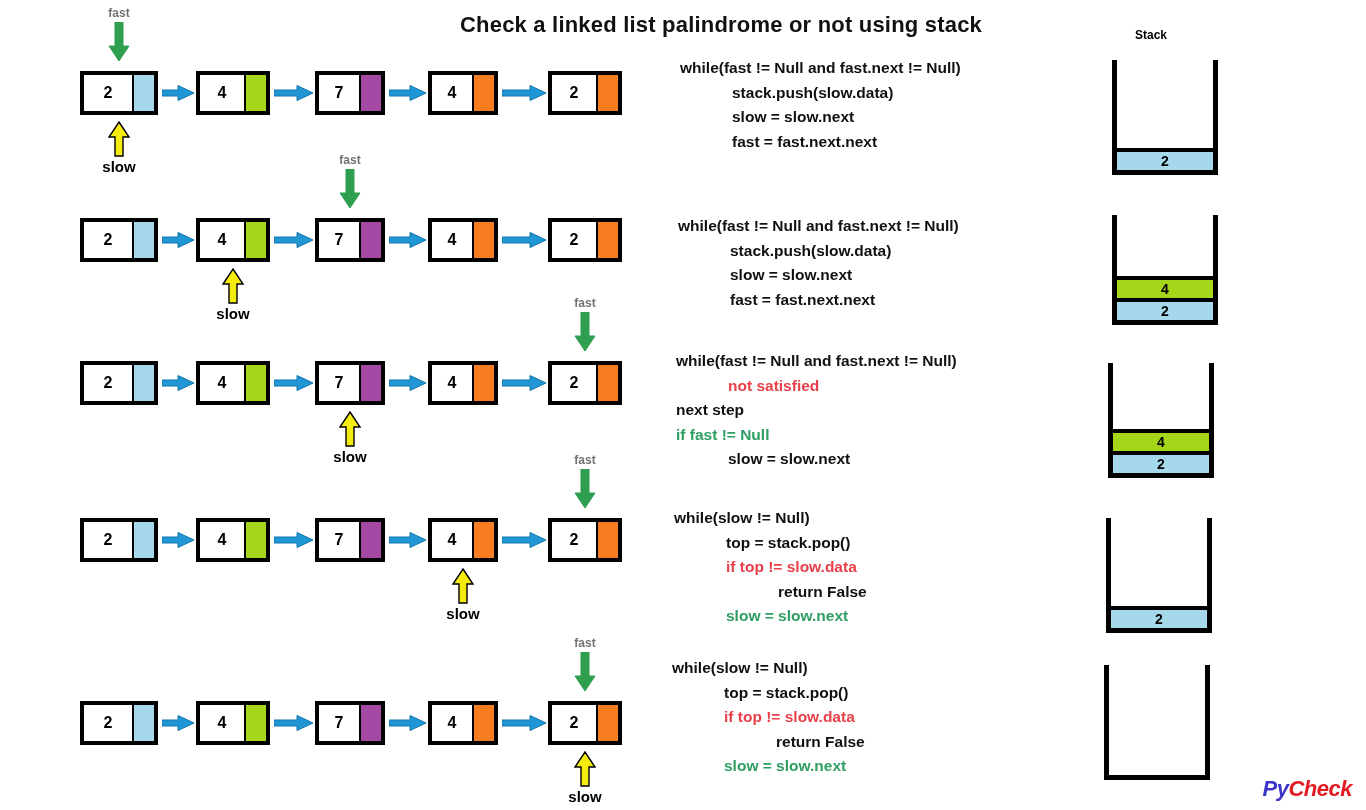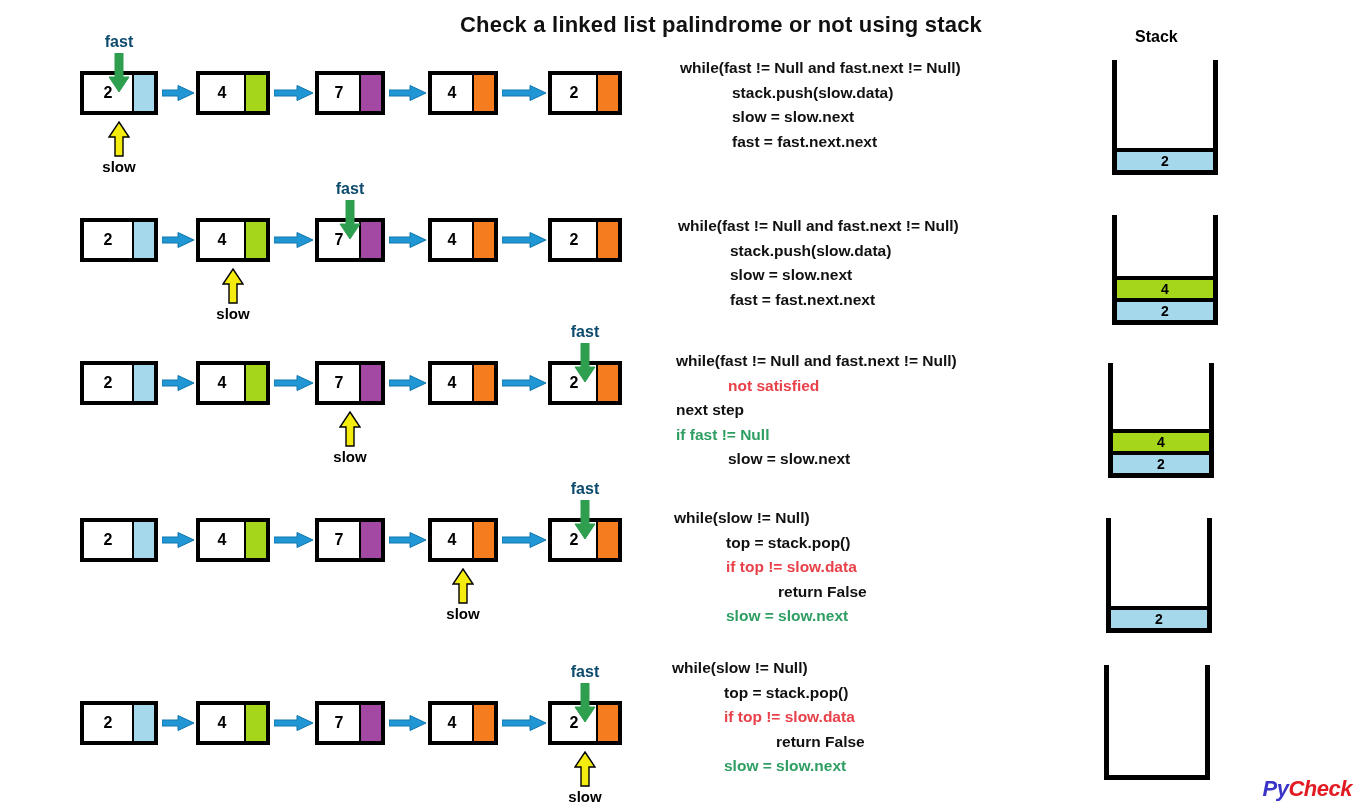--- a/index.html
+++ b/index.html
@@ -17,37 +17,37 @@
   .node .val{flex:1;display:flex;align-items:center;justify-content:center;
              font-size:16px;font-weight:bold;color:#000;}
   .node .ptr{width:20px;border-left:2px solid #000;}
 
   
   .link{position:absolute;height:18px;}
   .link svg{display:block;}
 
   
   .fast-mark{position:absolute;width:60px;text-align:center;}
-  .fast-mark .lbl{font-size:16px;font-weight:bold;color:#0c4a6e;line-height:1;margin-top:27px;}
+  .fast-mark .lbl{font-size:12px;font-weight:bold;color:#737373;line-height:1;}
   .fast-mark svg{display:block;margin:3px auto 0;}
 
   
   .slow-mark{position:absolute;width:60px;text-align:center;}
   .slow-mark .lbl{font-size:15px;font-weight:bold;color:#000;line-height:1;margin-top:2px;}
   .slow-mark svg{display:block;margin:0 auto;}
 
   
   .code{position:absolute;font-size:15.5px;font-weight:bold;color:#111;
         line-height:1.0;white-space:pre;}
   .code .ln{display:block;white-space:pre;}
   .c-red{color:#e8414a;}
   .c-green{color:#2e9e62;}
 
   
-  .stack-title{position:absolute;font-size:16px;font-weight:bold;color:#000;}
+  .stack-title{position:absolute;font-size:12px;font-weight:bold;color:#000;}
   .stack{position:absolute;box-sizing:border-box;
          border-left:5px solid #000;border-right:5px solid #000;border-bottom:5px solid #000;
          background:#fff;display:flex;flex-direction:column;justify-content:flex-end;}
   .cell{height:22px;border-top:4px solid #000;box-sizing:border-box;
         display:flex;align-items:center;justify-content:center;
         font-size:14px;font-weight:bold;color:#000;}
 
   
   .logo{position:absolute;right:14px;bottom:8px;font-size:22px;font-weight:bold;
         font-style:italic;letter-spacing:-.5px;}

